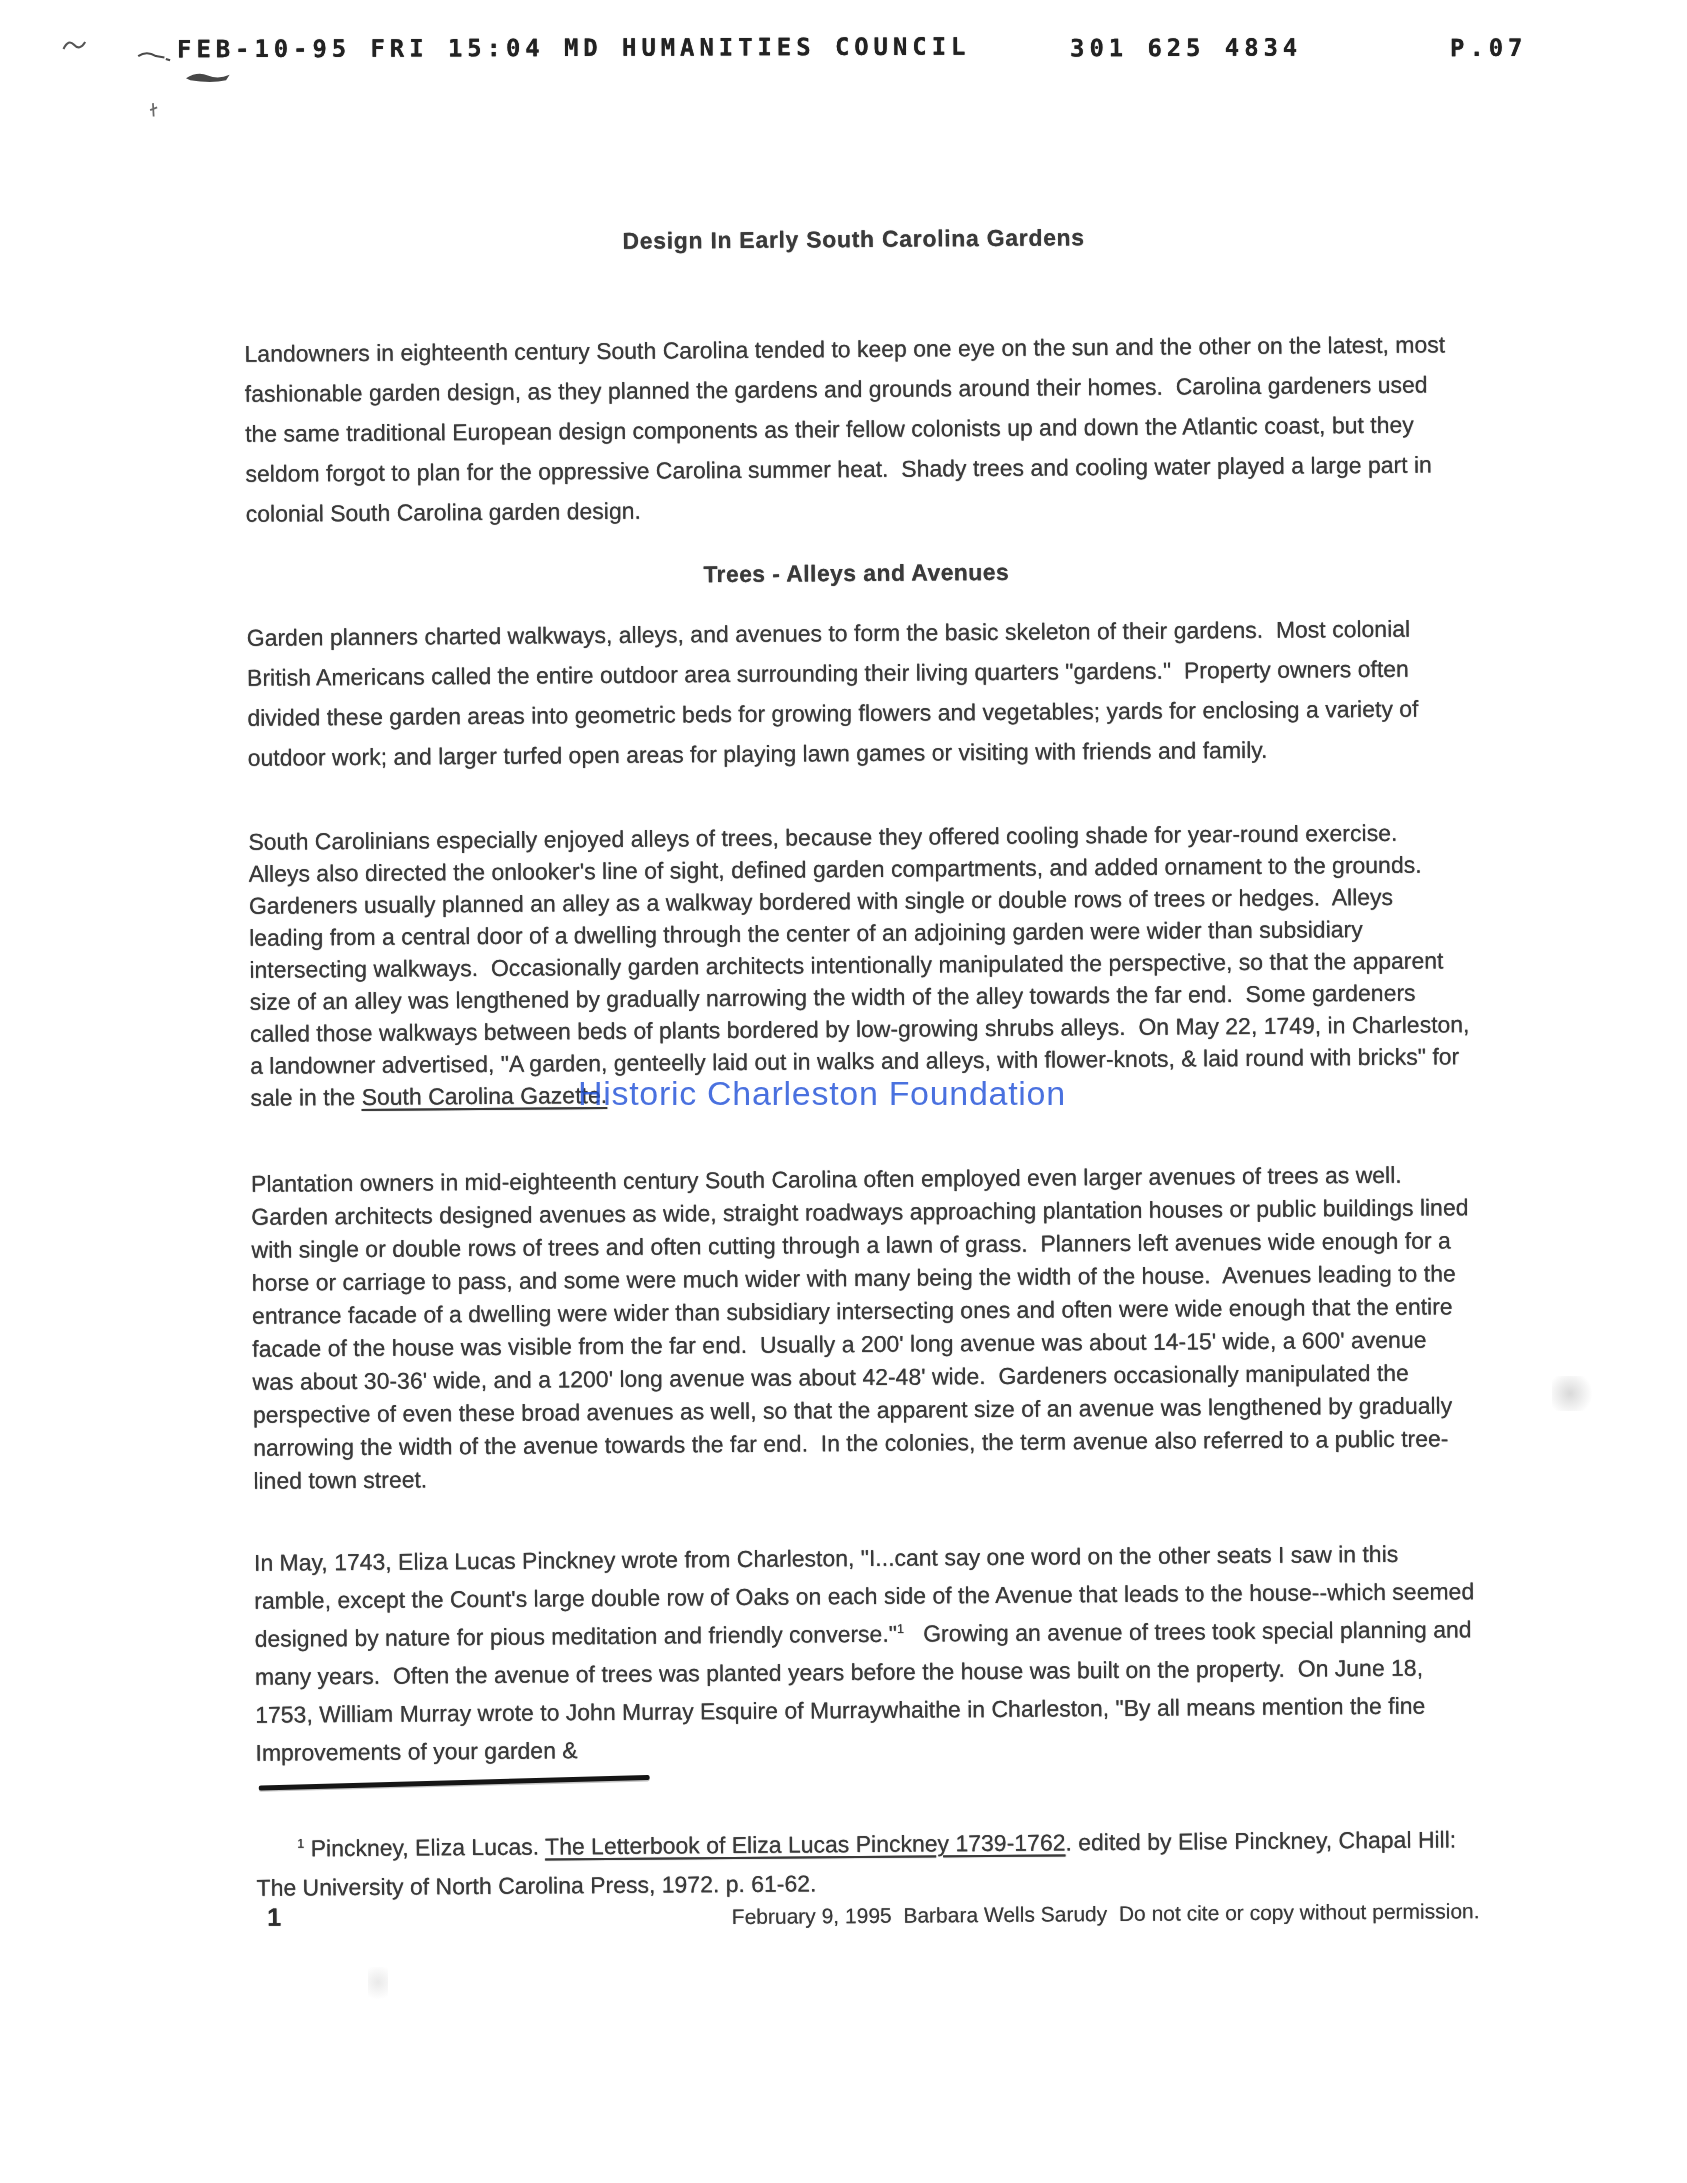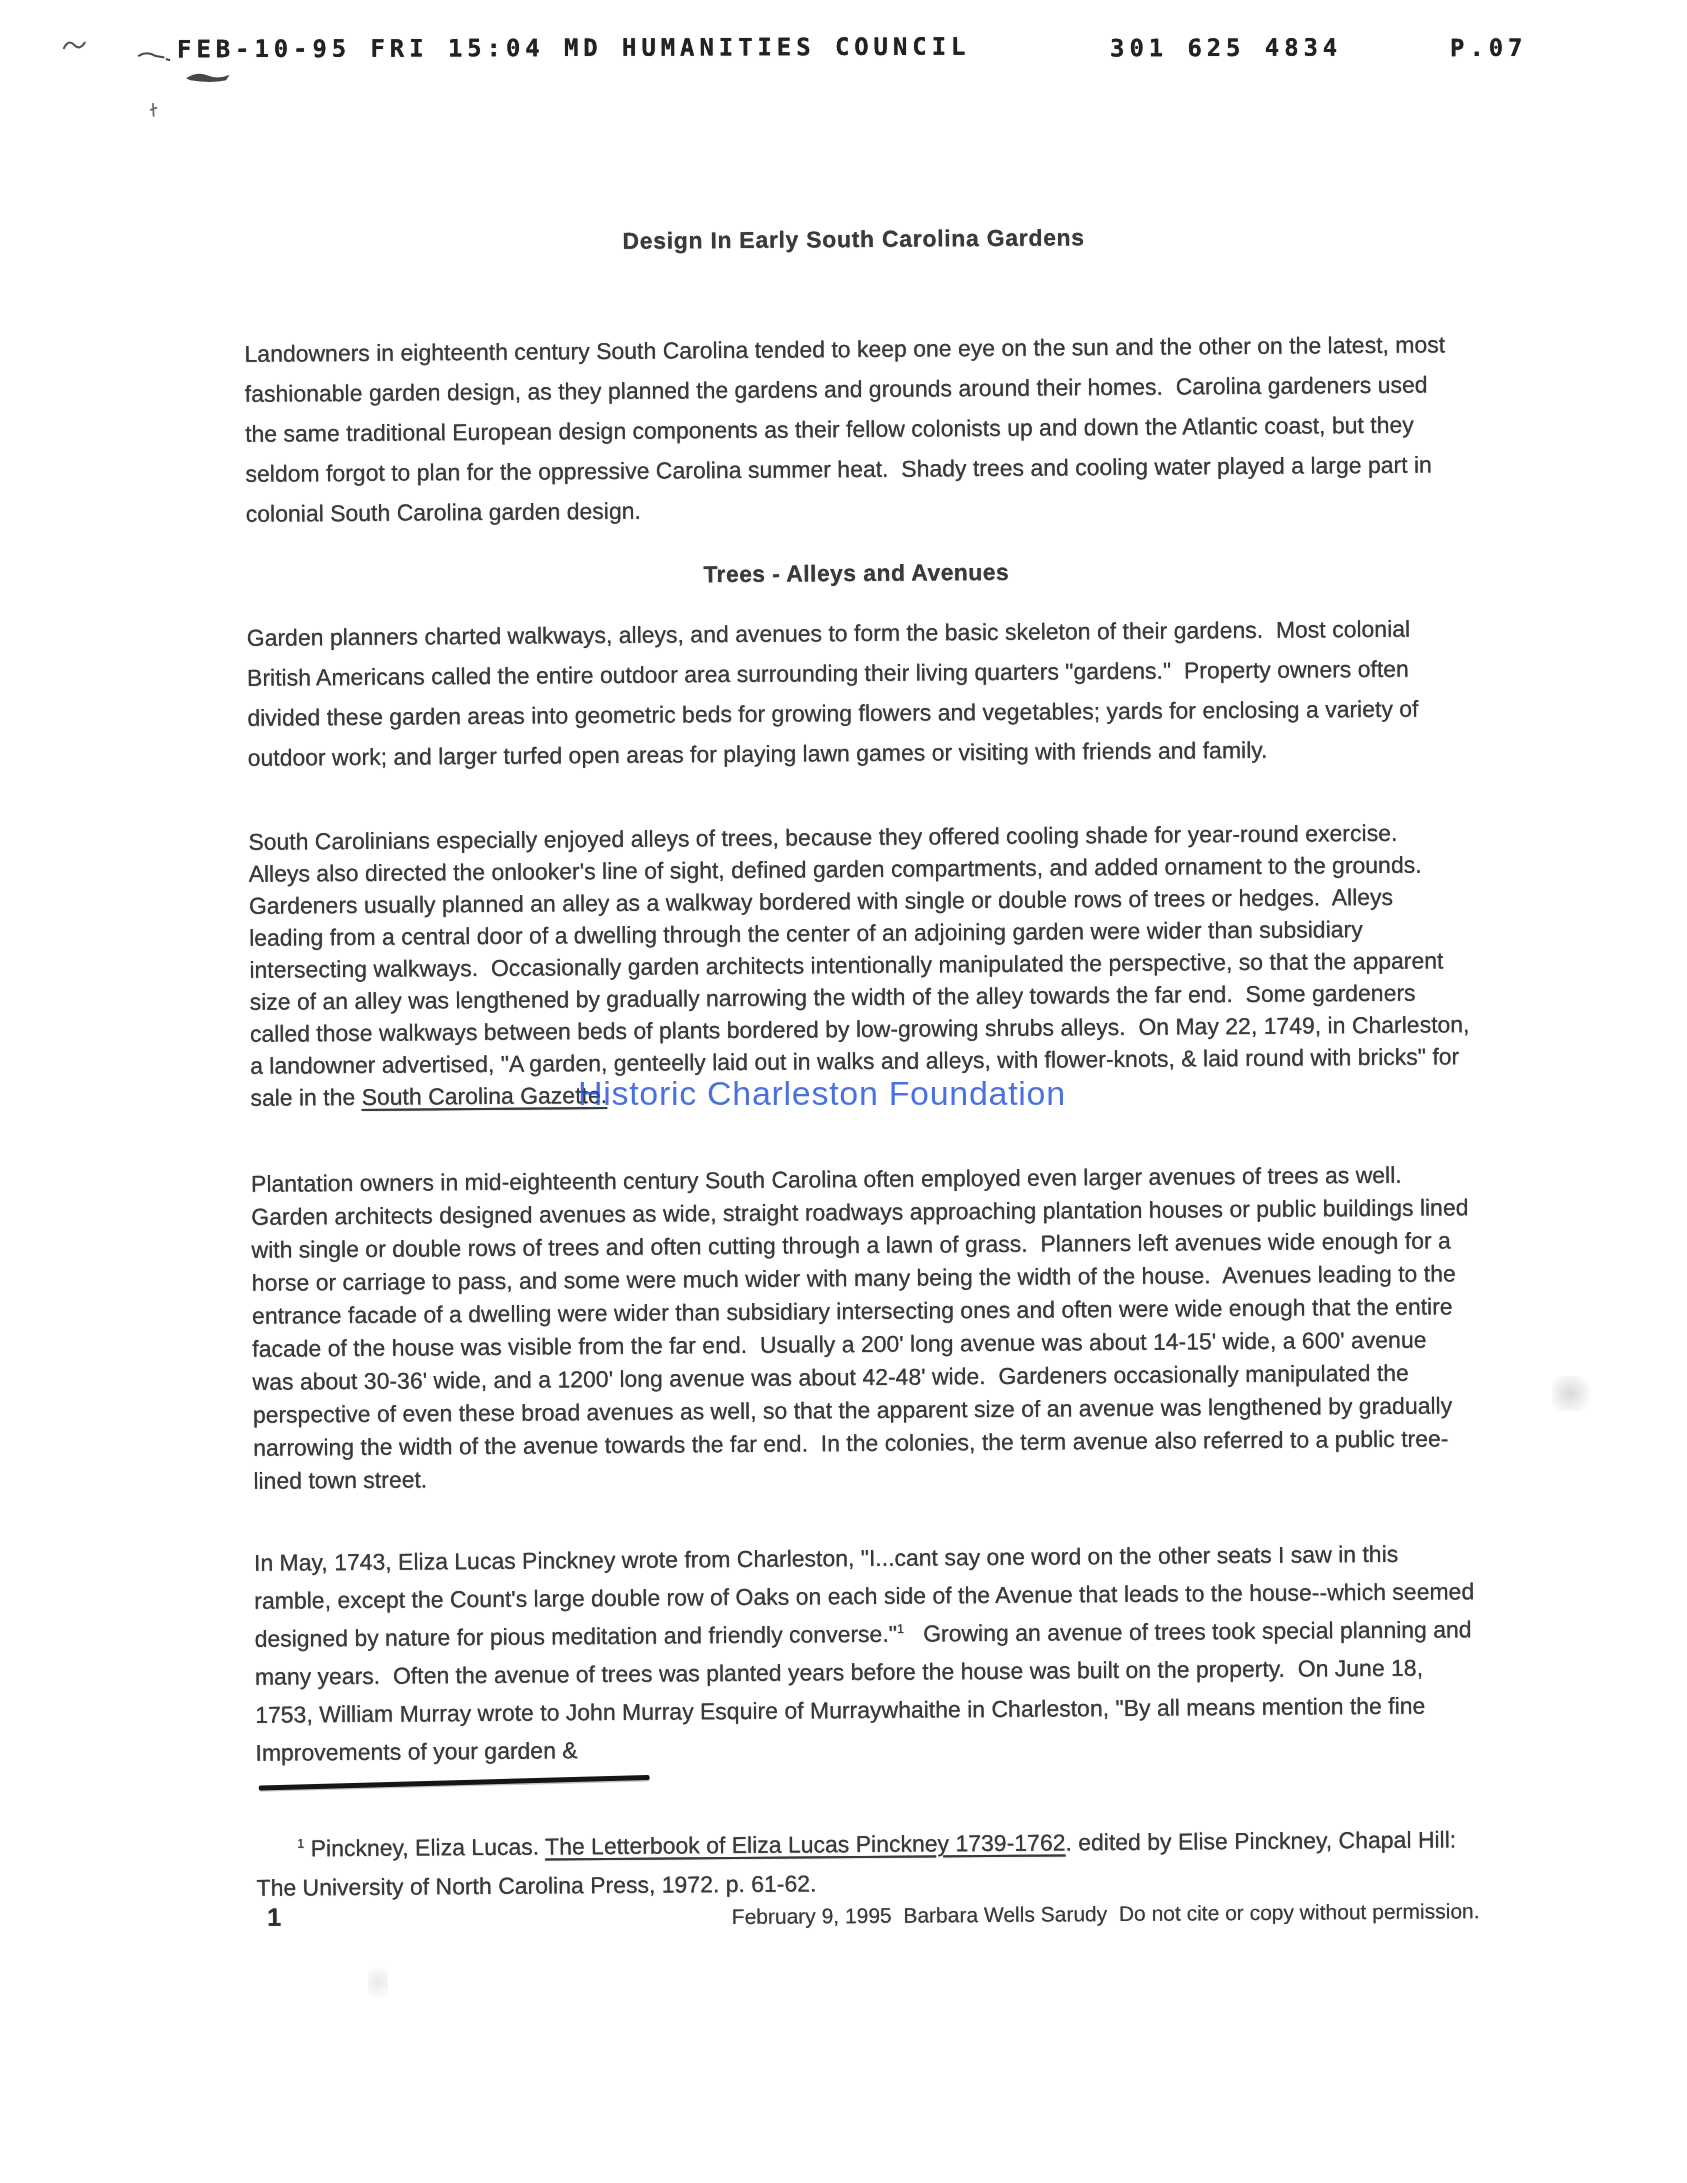--- a/index.html
+++ b/index.html
@@ -17,21 +17,21 @@
   .fax-header span{
     position:absolute;top:34px;
     font-family:"DejaVu Sans Mono", monospace;
     font-weight:bold;font-size:24px;letter-spacing:4.9px;
     color:#222;
     text-shadow:0 0 0.7px #333;
     white-space:pre;
     transform:rotate(-0.2deg);
   }
   .fh-left{left:177px;}
-  .fh-phone{left:1070px;margin-left:40px;}
+  .fh-phone{left:1070px;}
   .fh-page{left:1450px;}
 
   
   #doc{
     position:absolute;left:250px;top:0;width:1220px;height:2183px;
     transform:rotate(-0.45deg);
     transform-origin:610px 1054px;
   }
   #doc .txt{
     position:absolute;left:0;width:1220px;

